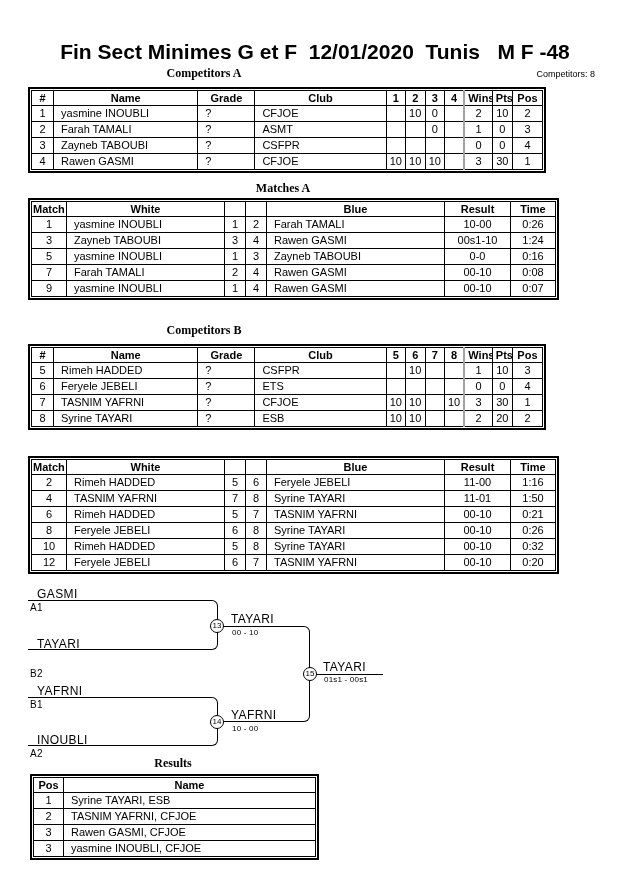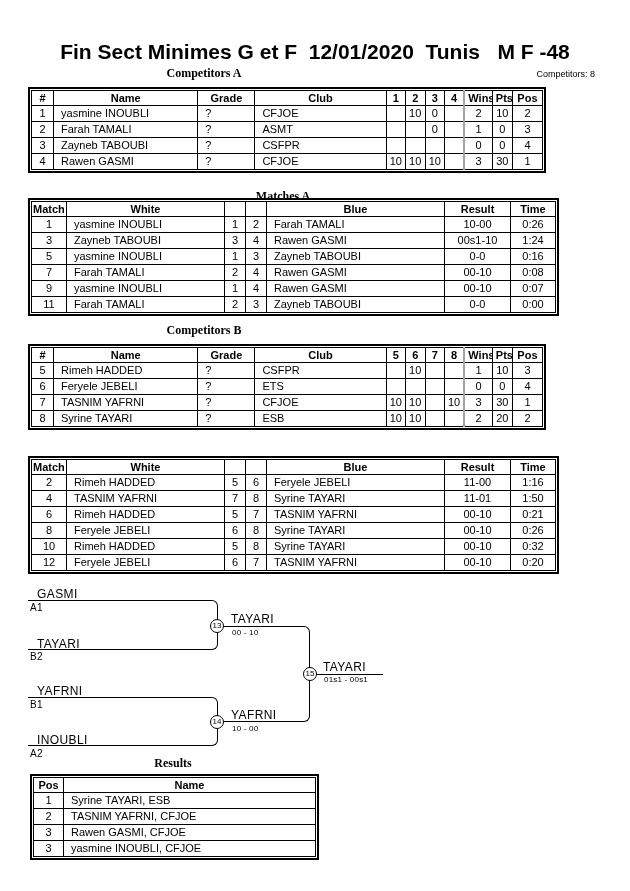--- a/index.html
+++ b/index.html
@@ -24,21 +24,21 @@
 
   .sec-head {
     position: absolute;
     left: 0;
     text-align: center;
     font-size: 12px;
     font-weight: bold;
     font-family: Liberation Serif, serif;
   }
   .head-comp { width: 408px; }
-  .head-match { width: 566px; margin-top: 8px; }
+  .head-match { width: 566px; }
   .head-results { width: 346px; }
 
   .comp-count {
     position: absolute;
     top: 69px;
     right: 35px;
     font-size: 9px;
   }
 
   
@@ -264,29 +264,20 @@
           </tr>
           <tr>
             <td>9</td>
             <td>yasmine INOUBLI</td>
             <td>1</td>
             <td>4</td>
             <td>Rawen GASMI</td>
             <td>00-10</td>
             <td>0:07</td>
           </tr>
-          <tr>
-            <td>11</td>
-            <td>Farah TAMALI</td>
-            <td>2</td>
-            <td>3</td>
-            <td>Zayneb TABOUBI</td>
-            <td>0-0</td>
-            <td>0:00</td>
-          </tr>
         </tbody>
       </table>
   </div>
 
   <div class="sec-head head-comp" style="top:323px">Competitors B</div>
 
   <div class="tblwrap comp-table" style="top:344px; left:28px">
     <table>
         <thead>
           <tr>
@@ -430,21 +421,21 @@
             <td>0:20</td>
           </tr>
         </tbody>
       </table>
   </div>
 
   <div>
     <div class="br-label" style="left:37px; top:587px">GASMI</div>
     <div class="br-seed" style="left:30px; top:602px">A1</div>
     <div class="br-label" style="left:37px; top:637px">TAYARI</div>
-    <div class="br-seed" style="left:30px; top:651px">B2</div>
+    <div class="br-seed" style="left:30px; top:668px">B2</div>
     <div class="br-label" style="left:37px; top:684px">YAFRNI</div>
     <div class="br-seed" style="left:30px; top:699px">B1</div>
     <div class="br-label" style="left:37px; top:733px">INOUBLI</div>
     <div class="br-seed" style="left:30px; top:748px">A2</div>
 
     <div class="br-conn" style="left:28px; top:600px; width:190px; height:50px"></div>
     <div class="br-conn" style="left:28px; top:697px; width:190px; height:49px"></div>
     <div class="br-conn" style="left:218px; top:626px; width:92px; height:96px"></div>
     <div class="br-hline" style="left:311px; top:674px; width:72px"></div>
 

